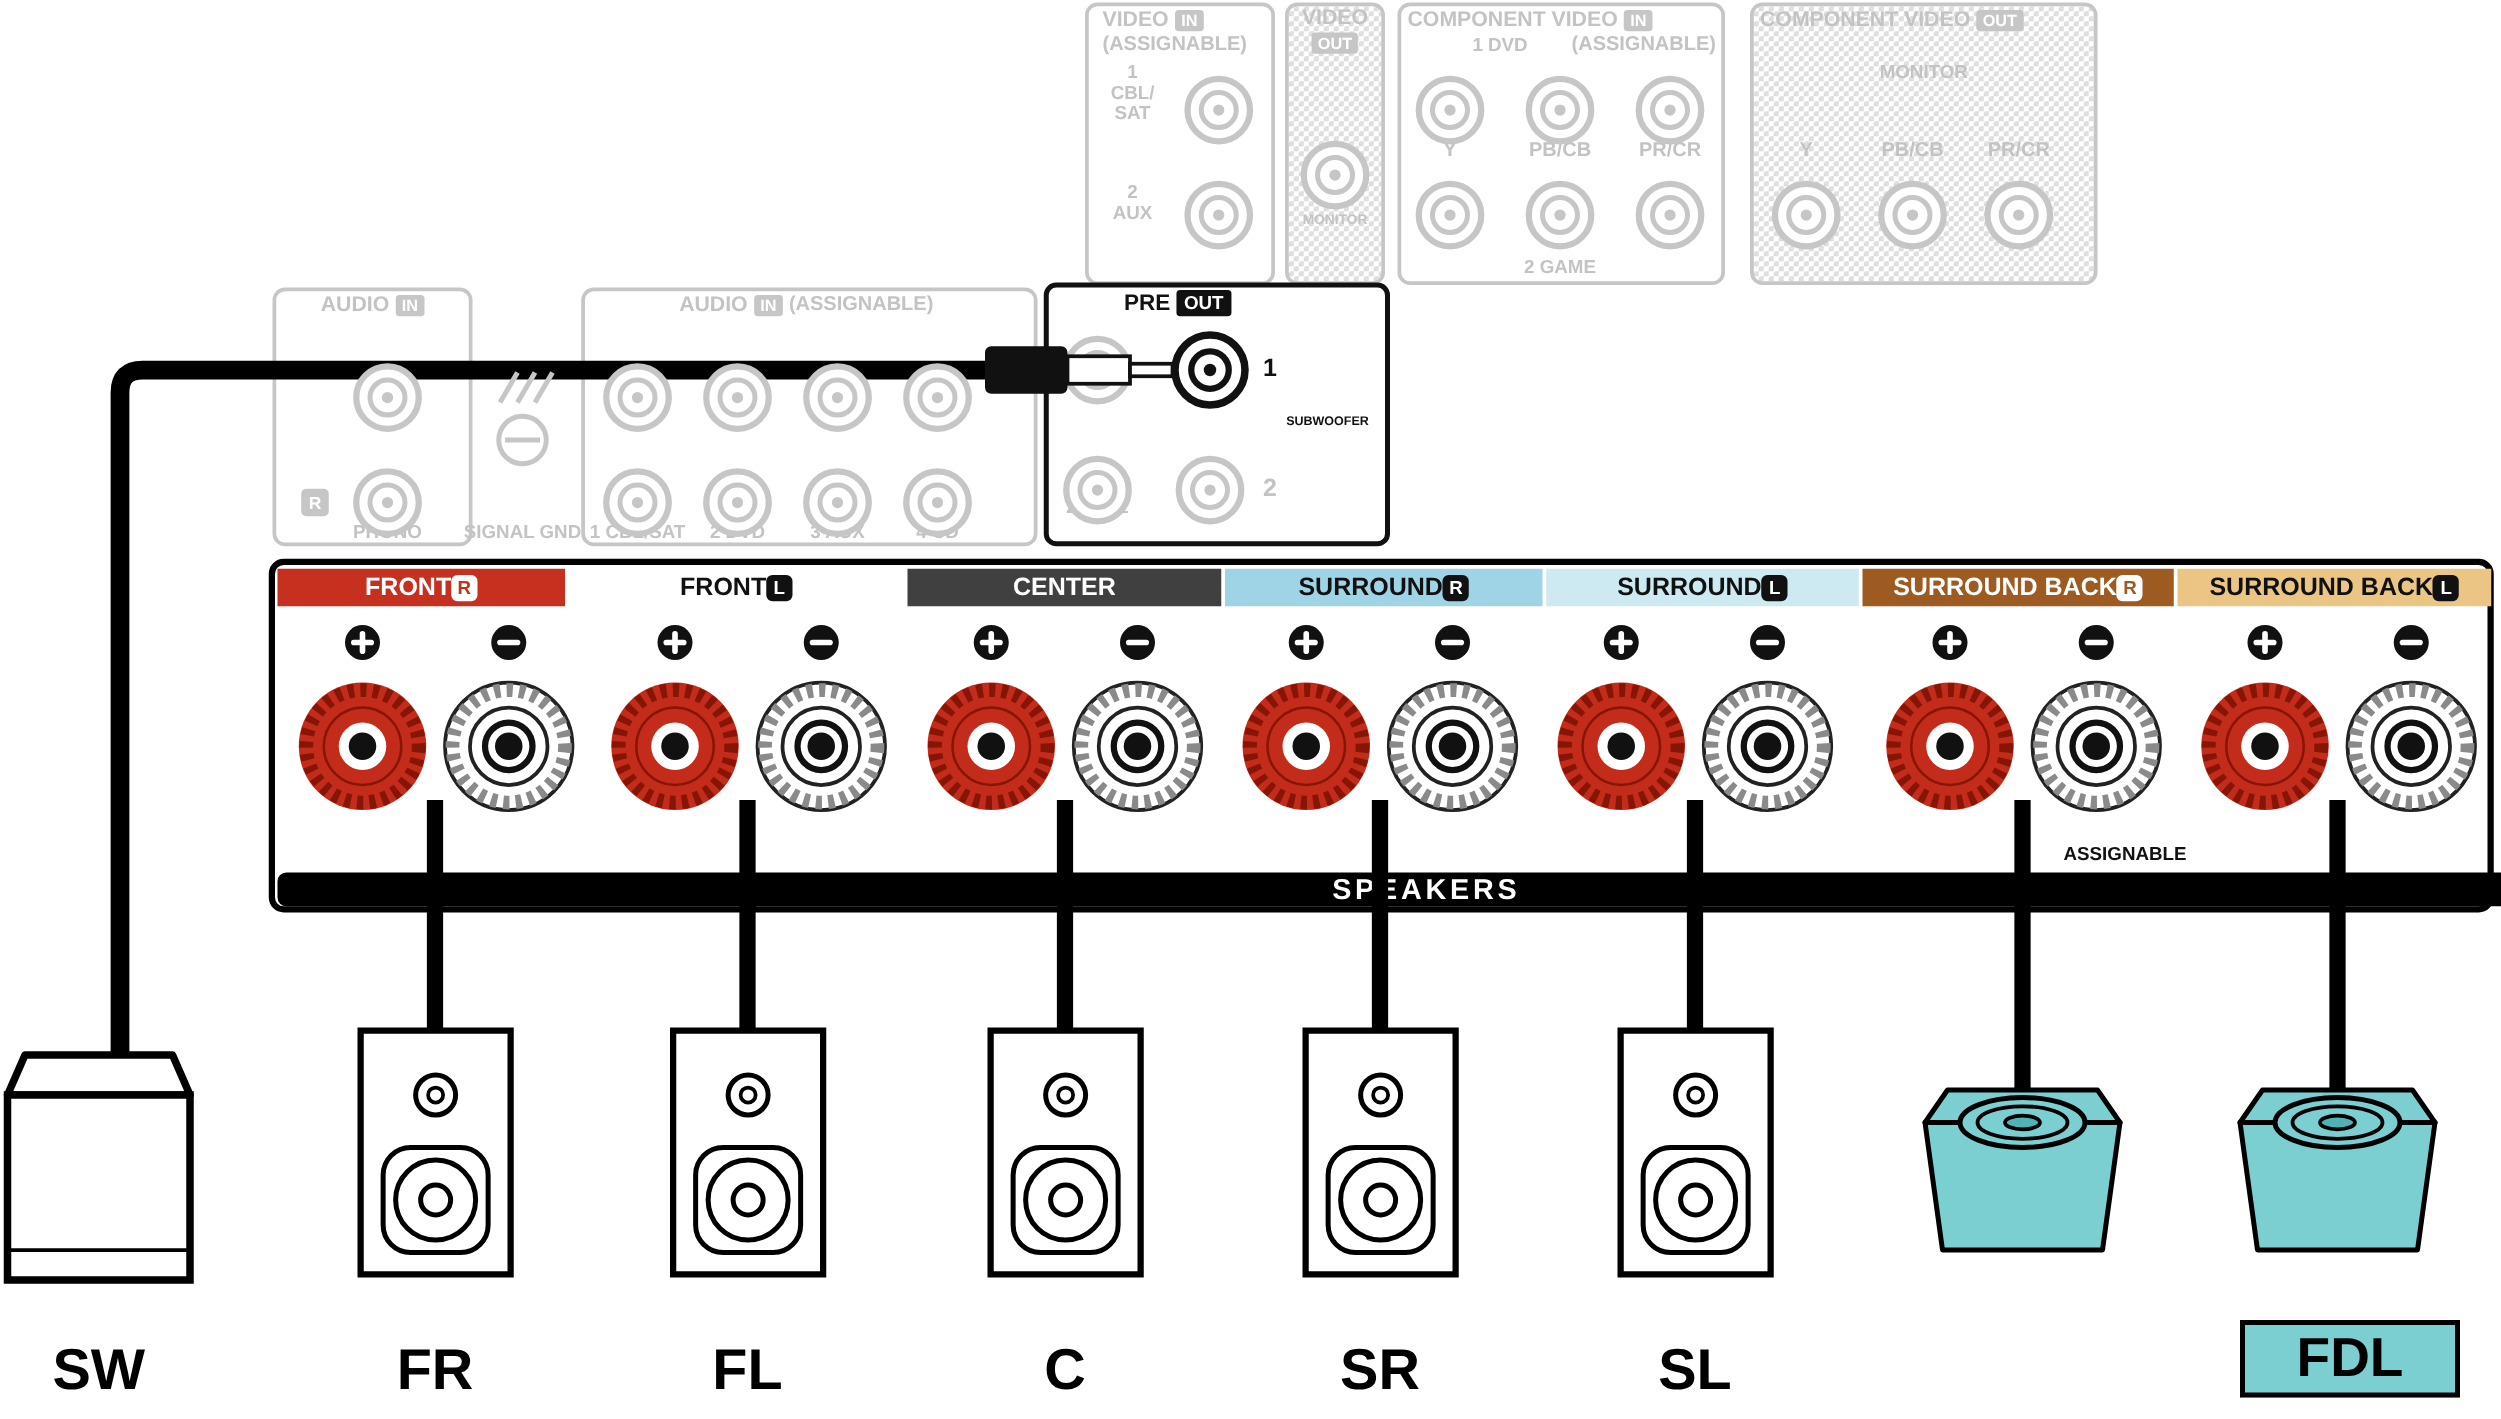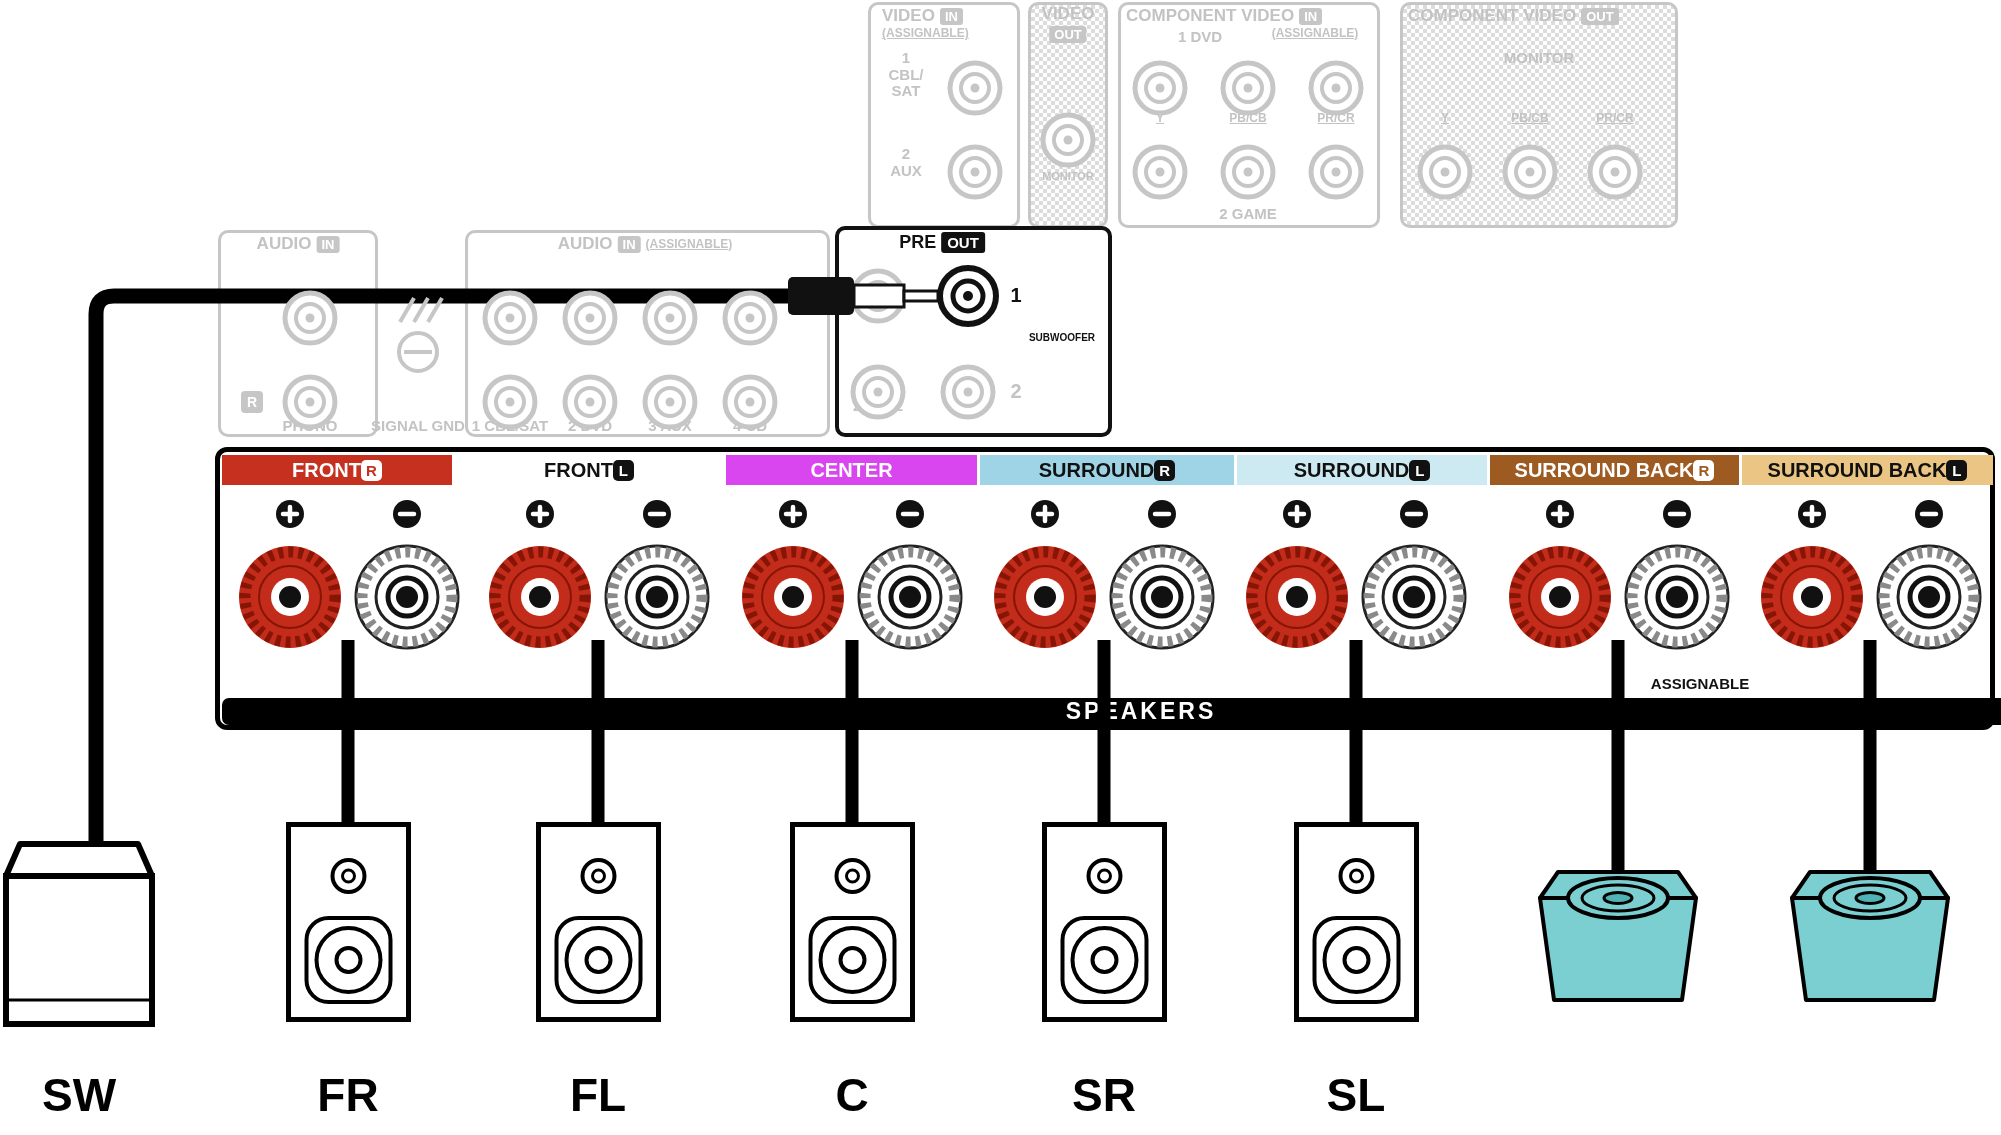--- a/index.html
+++ b/index.html
@@ -11,21 +11,21 @@
       linear-gradient(45deg,#dcdcdc 25%,transparent 25%,transparent 75%,#dcdcdc 75%),
       linear-gradient(45deg,#dcdcdc 25%,transparent 25%,transparent 75%,#dcdcdc 75%);
       background-position:0 0,4px 4px;background-size:8px 8px;}
   .blackpanel{position:absolute;border:4px solid #111;border-radius:10px;background:#fff;box-sizing:border-box;}
   .lbl{position:absolute;transform:translateX(-50%);text-align:center;white-space:pre-line;line-height:1.1;}
   .lbl.left{transform:none;text-align:left;}
   .hdr{position:absolute;display:flex;gap:5px;align-items:center;}
   .hdr.center{transform:translateX(-50%);}
   .g{color:#c3c3c3;}
   .k{color:#111;}
-  .t17{font-size:17px;} .t15{font-size:15px;} .t13{font-size:10px;} .t12{font-size:12px;text-decoration:underline;} .t11{font-size:11px;} .t20{font-size:20px;} .t18{font-size:18px;}
+  .t17{font-size:17px;} .t15{font-size:15px;} .t13{font-size:10px;} .t12{font-size:16px;} .t11{font-size:11px;} .t20{font-size:20px;} .t18{font-size:18px;}
   .gbadge{background:#c6c6c6;color:#fff;font-size:13px;padding:1px 5px;border-radius:3px;line-height:15px;}
   .bbadge{background:#111;color:#fff;font-size:15px;padding:1px 6px;border-radius:3px;line-height:19px;}
   .gsq{position:absolute;width:22px;height:22px;background:#c6c6c6;color:#fff;border-radius:4px;font-size:14px;
        display:flex;align-items:center;justify-content:center;transform:translate(-50%,-50%);}
   
   .spanel{position:absolute;left:215px;top:447px;width:1780px;height:283px;border:5px solid #000;border-radius:12px;background:#fff;box-sizing:border-box;}
   .bar{position:absolute;top:455px;height:30px;display:flex;align-items:center;justify-content:center;gap:0;font-size:20px;}
   .chbadge{display:inline-flex;width:21px;height:21px;border-radius:5px;align-items:center;justify-content:center;font-size:15px;}
   .chbadge:empty{display:none;}
   .spkbar{position:absolute;left:222px;top:698px;width:1766px;height:27px;background:#000;border-radius:7px;
@@ -115,21 +115,21 @@
   <div class="spanel"></div>
 
   <div class="bar" style="left: 222px; width: 230px; background-color: rgb(197, 48, 31); color: rgb(255, 255, 255);">
     <span>FRONT</span>
     <span class="chbadge" style="background-color: rgb(255, 255, 255); color: rgb(197, 48, 31);">R</span>
   </div>
   <div class="bar" style="left: 455px; width: 268px; background-color: rgb(255, 255, 255); color: rgb(17, 17, 17);">
     <span>FRONT</span>
     <span class="chbadge" style="background-color: rgb(17, 17, 17); color: rgb(255, 255, 255);">L</span>
   </div>
-  <div class="bar" style="left: 726px; width: 251px; background-color: #d946ef; color: rgb(255, 255, 255);">
+  <div class="bar" style="left: 726px; width: 251px; background-color: #404040; color: rgb(255, 255, 255);">
     <span>CENTER</span>
 
   </div>
   <div class="bar" style="left: 980px; width: 254px; background-color: rgb(159, 212, 230); color: rgb(17, 17, 17);">
     <span>SURROUND</span>
     <span class="chbadge" style="background-color: rgb(17, 17, 17); color: rgb(255, 255, 255);">R</span>
   </div>
   <div class="bar" style="left: 1237px; width: 250px; background-color: rgb(205, 233, 242); color: rgb(17, 17, 17);">
     <span>SURROUND</span>
     <span class="chbadge" style="background-color: rgb(17, 17, 17); color: rgb(255, 255, 255);">L</span>
@@ -147,20 +147,21 @@
   <div class="spkbar">
     <span>SPEAKERS</span>
   </div>
 
   <div class="bigl" style="left:79px;top:1068px">SW</div>
   <div class="bigl" style="left:348px;top:1068px">FR</div>
   <div class="bigl" style="left:598px;top:1068px">FL</div>
   <div class="bigl" style="left:852px;top:1068px">C</div>
   <div class="bigl" style="left:1104px;top:1068px">SR</div>
   <div class="bigl" style="left:1356px;top:1068px">SL</div>
+  <div class="fdbox" style="left: 1792px; top: 1056px; background-color: rgb(123, 207, 209);">FDL</div>
 
   <svg class="gfx" width="2001" height="1135" viewBox="0 0 2001 1135">
     <defs>
       <g id="jackG">
         <circle r="25" fill="#fff" stroke="#c6c6c6" stroke-width="5"></circle>
         <circle r="14" fill="#fff" stroke="#c6c6c6" stroke-width="4"></circle>
         <circle r="4.5" fill="#c6c6c6"></circle>
       </g>
       <g id="jackB">
         <circle r="28" fill="#fff" stroke="#111" stroke-width="6"></circle>

